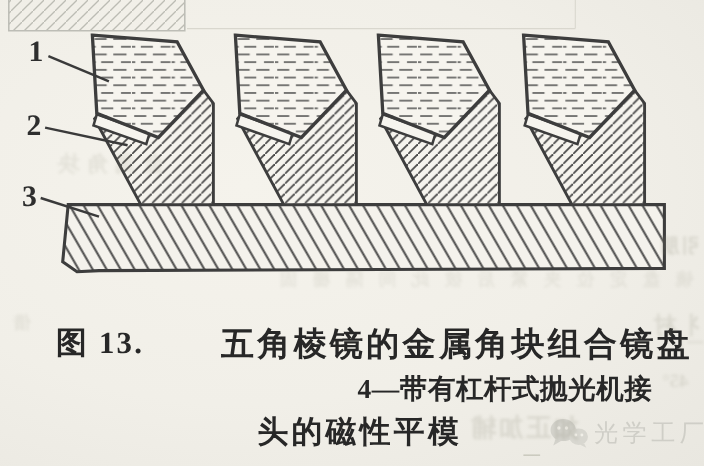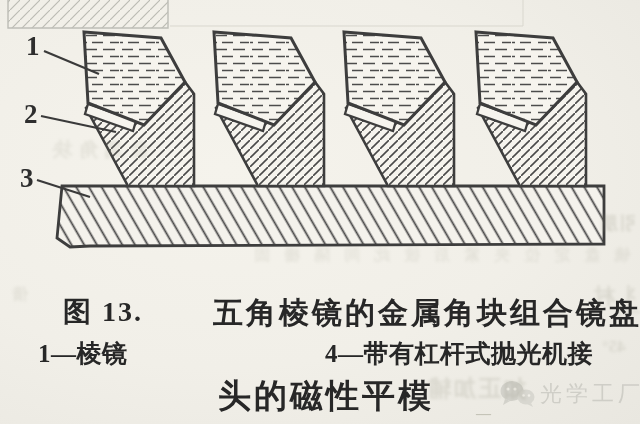--- a/index.html
+++ b/index.html
@@ -8,27 +8,27 @@
     position:relative;width:640px;height:424px;
     background:radial-gradient(ellipse at 35% 40%, #f5f3ec 0%, #f1efe8 55%, #e9e7e0 100%);
     font-family:"Liberation Serif","DejaVu Serif",serif;
     color:#272727;
   }
   .diagram{position:absolute;left:0;top:0;}
   .callout{
     position:absolute;font-weight:700;font-size:27px;color:#2e2e2e;
     font-family:"Liberation Serif","DejaVu Serif",serif;line-height:1;
   }
-  .cap1{position:absolute;top:293px;left:16px;width:588px;height:34px;}
+  .cap1{position:absolute;top:293px;left:4px;width:588px;height:34px;}
   .fig-num{position:absolute;left:47px;top:0;font-size:28px;font-weight:700;letter-spacing:2px;}
   .fig-title{position:absolute;left:197px;top:0;font-size:30px;font-weight:700;letter-spacing:3px;white-space:nowrap;}
   .cap2{position:absolute;top:337px;left:0;width:640px;height:30px;}
   .leg{position:absolute;top:0;font-size:25px;font-weight:700;letter-spacing:0.5px;white-space:nowrap;}
   .leg.i0{left:38px;} .leg.i1{left:152px;} .leg.i2{left:325px;}
-  .cap3{position:absolute;top:374px;left:218px;font-size:33px;font-weight:700;letter-spacing:3px;white-space:nowrap;}
+  .cap3{position:absolute;top:374px;left:234px;font-size:28px;font-weight:700;letter-spacing:3px;white-space:nowrap;}
   .watermark{
     position:absolute;left:499px;top:379px;display:flex;align-items:center;gap:5px;
     color:#cfcec7;
   }
   .wm-text{font-size:22px;letter-spacing:4px;white-space:nowrap;font-weight:400;}
   .bleed{
     position:absolute;font-weight:700;color:#8f8e7c;white-space:nowrap;
     transform:scaleX(-1);filter:blur(1.5px);line-height:1;
     font-family:"Liberation Serif","DejaVu Serif",serif;
   }
@@ -92,21 +92,20 @@
   <div class="callout" style="left:26px;top:33px;">1</div>
   <div class="callout" style="left:24px;top:101px;">2</div>
   <div class="callout" style="left:20px;top:165px;">3</div>
 
   <div class="cap1">
     <span class="fig-num">图 13.</span>
     <span class="fig-title">五角棱镜的金属角块组合镜盘</span>
   </div>
 
   <div class="cap2">
-    <span class="leg i0">1—棱镜</span>
     <span class="leg i2">4—带有杠杆式抛光机接</span>
   </div>
 
   <div class="cap3">头的磁性平模</div>
 
   <div class="watermark">
     <svg width="36" height="28" viewBox="0 0 36 28">
       <ellipse cx="13" cy="11" rx="11.5" ry="10" fill="#d3d2cb"></ellipse>
       <path d="M6,19 L4,25 L11,21 Z" fill="#d3d2cb"></path>
       <circle cx="9" cy="9" r="1.6" fill="#f1efe8"></circle>

